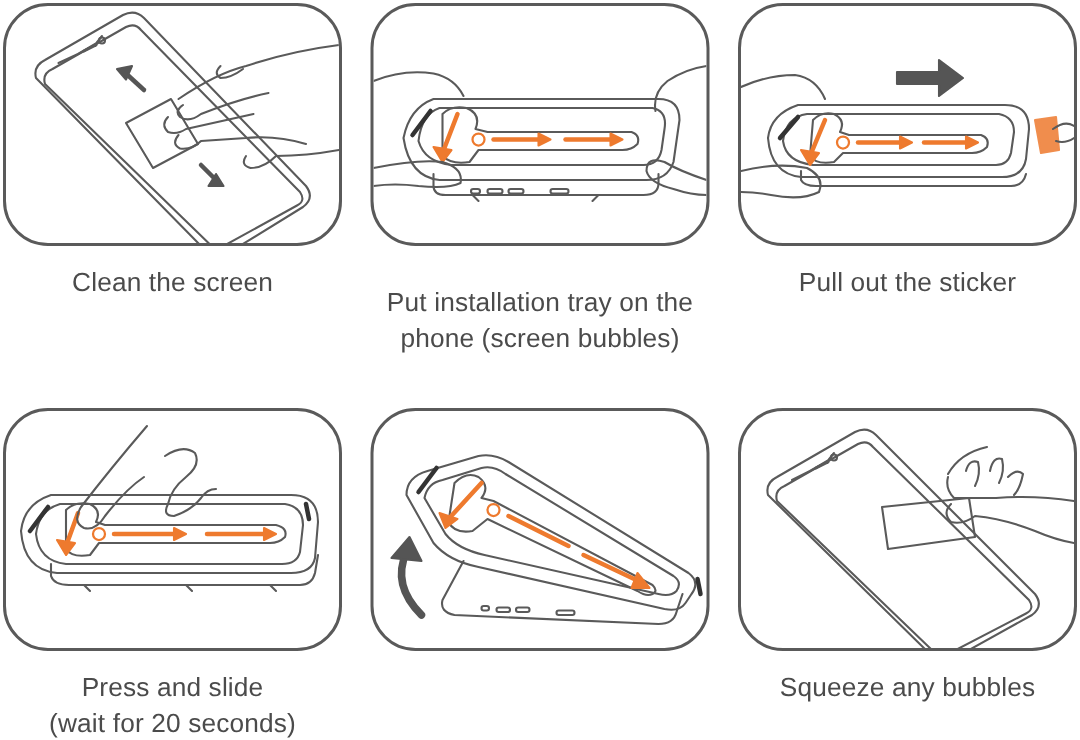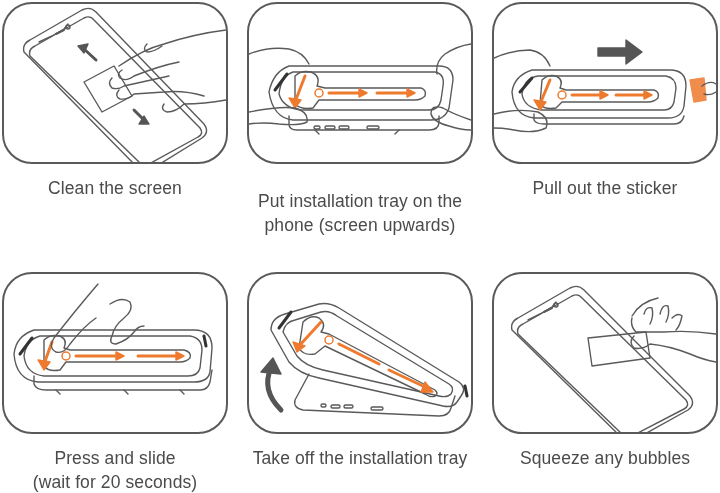--- a/index.html
+++ b/index.html
@@ -68,21 +68,21 @@
       <path d="M26 86 L38 70" stroke="#333" stroke-width="3"></path>
 
       <path d="M0 50 Q20 42 40 45 Q54 48 60 60"></path>
       <path d="M0 108 Q30 102 46 104 Q60 108 58 118 Q50 122 30 120 Q14 118 0 120"></path>
       <path d="M222 40 Q208 42 196 50 Q186 58 188 70"></path>
       <path d="M222 116 Q204 110 194 104 Q182 100 182 110 Q184 118 200 122 Q212 126 222 126"></path>
     </svg>
   </div>
   <div class="caption" style="top:174px;margin-top:13px;">
     <span class="line">Put installation tray on the</span>
-    <span class="line">phone (screen upwards)</span>
+    <span class="line">phone (screen bubbles)</span>
   </div>
 </div>
 
 <div class="step" style="left:492px;top:2px;">
   <div class="panel">
     <svg viewBox="0 0 222 158" fill="none" stroke="#5a5a5a" stroke-width="1.4" stroke-linecap="round" stroke-linejoin="round">
 
       <path d="M104 44 L132 44 L132 36 L148 48 L132 60 L132 52 L104 52 Z" fill="#555" stroke="#555"></path>
 
       <path d="M40 110 L40 116 Q42 120 50 120 L180 120 Q188 120 190 112"></path>
@@ -165,21 +165,20 @@
       <path d="M140 96 L178 114" stroke="#ee7a2e" stroke-width="3"></path>
       <path d="M176 108 L184 118 L172 118 Z" fill="#ee7a2e" stroke="#ee7a2e"></path>
       <path d="M30 54 L42 38" stroke="#333" stroke-width="3"></path>
       <path d="M216 112 L218 122" stroke="#333" stroke-width="3"></path>
 
       <path d="M32 136 Q12 116 22 94" stroke="#555" stroke-width="5"></path>
       <path d="M12 98 L24 84 L32 100 Z" fill="#555" stroke="#555"></path>
     </svg>
   </div>
   <div class="caption" style="top:174px;">
-    <span class="line">Take off the installation tray</span>
   </div>
 </div>
 
 <div class="step" style="left:492px;top:272px;">
   <div class="panel">
     <svg viewBox="0 0 222 158" fill="none" stroke="#5a5a5a" stroke-width="1.4" stroke-linecap="round" stroke-linejoin="round">
 
       <path d="M18 56 Q16 48 24 44 L76 14 Q84 10 90 16 L196 122 Q202 130 194 136 L140 166 Q132 170 126 162 Z"></path>
       <path d="M24 60 Q22 53 29 50 L78 22 Q84 19 88 24 L192 126 Q196 132 190 135 L138 162 Q132 165 128 160 Z"></path>
       <path d="M34 46 L46 40 L58 33 L62 28"></path>

